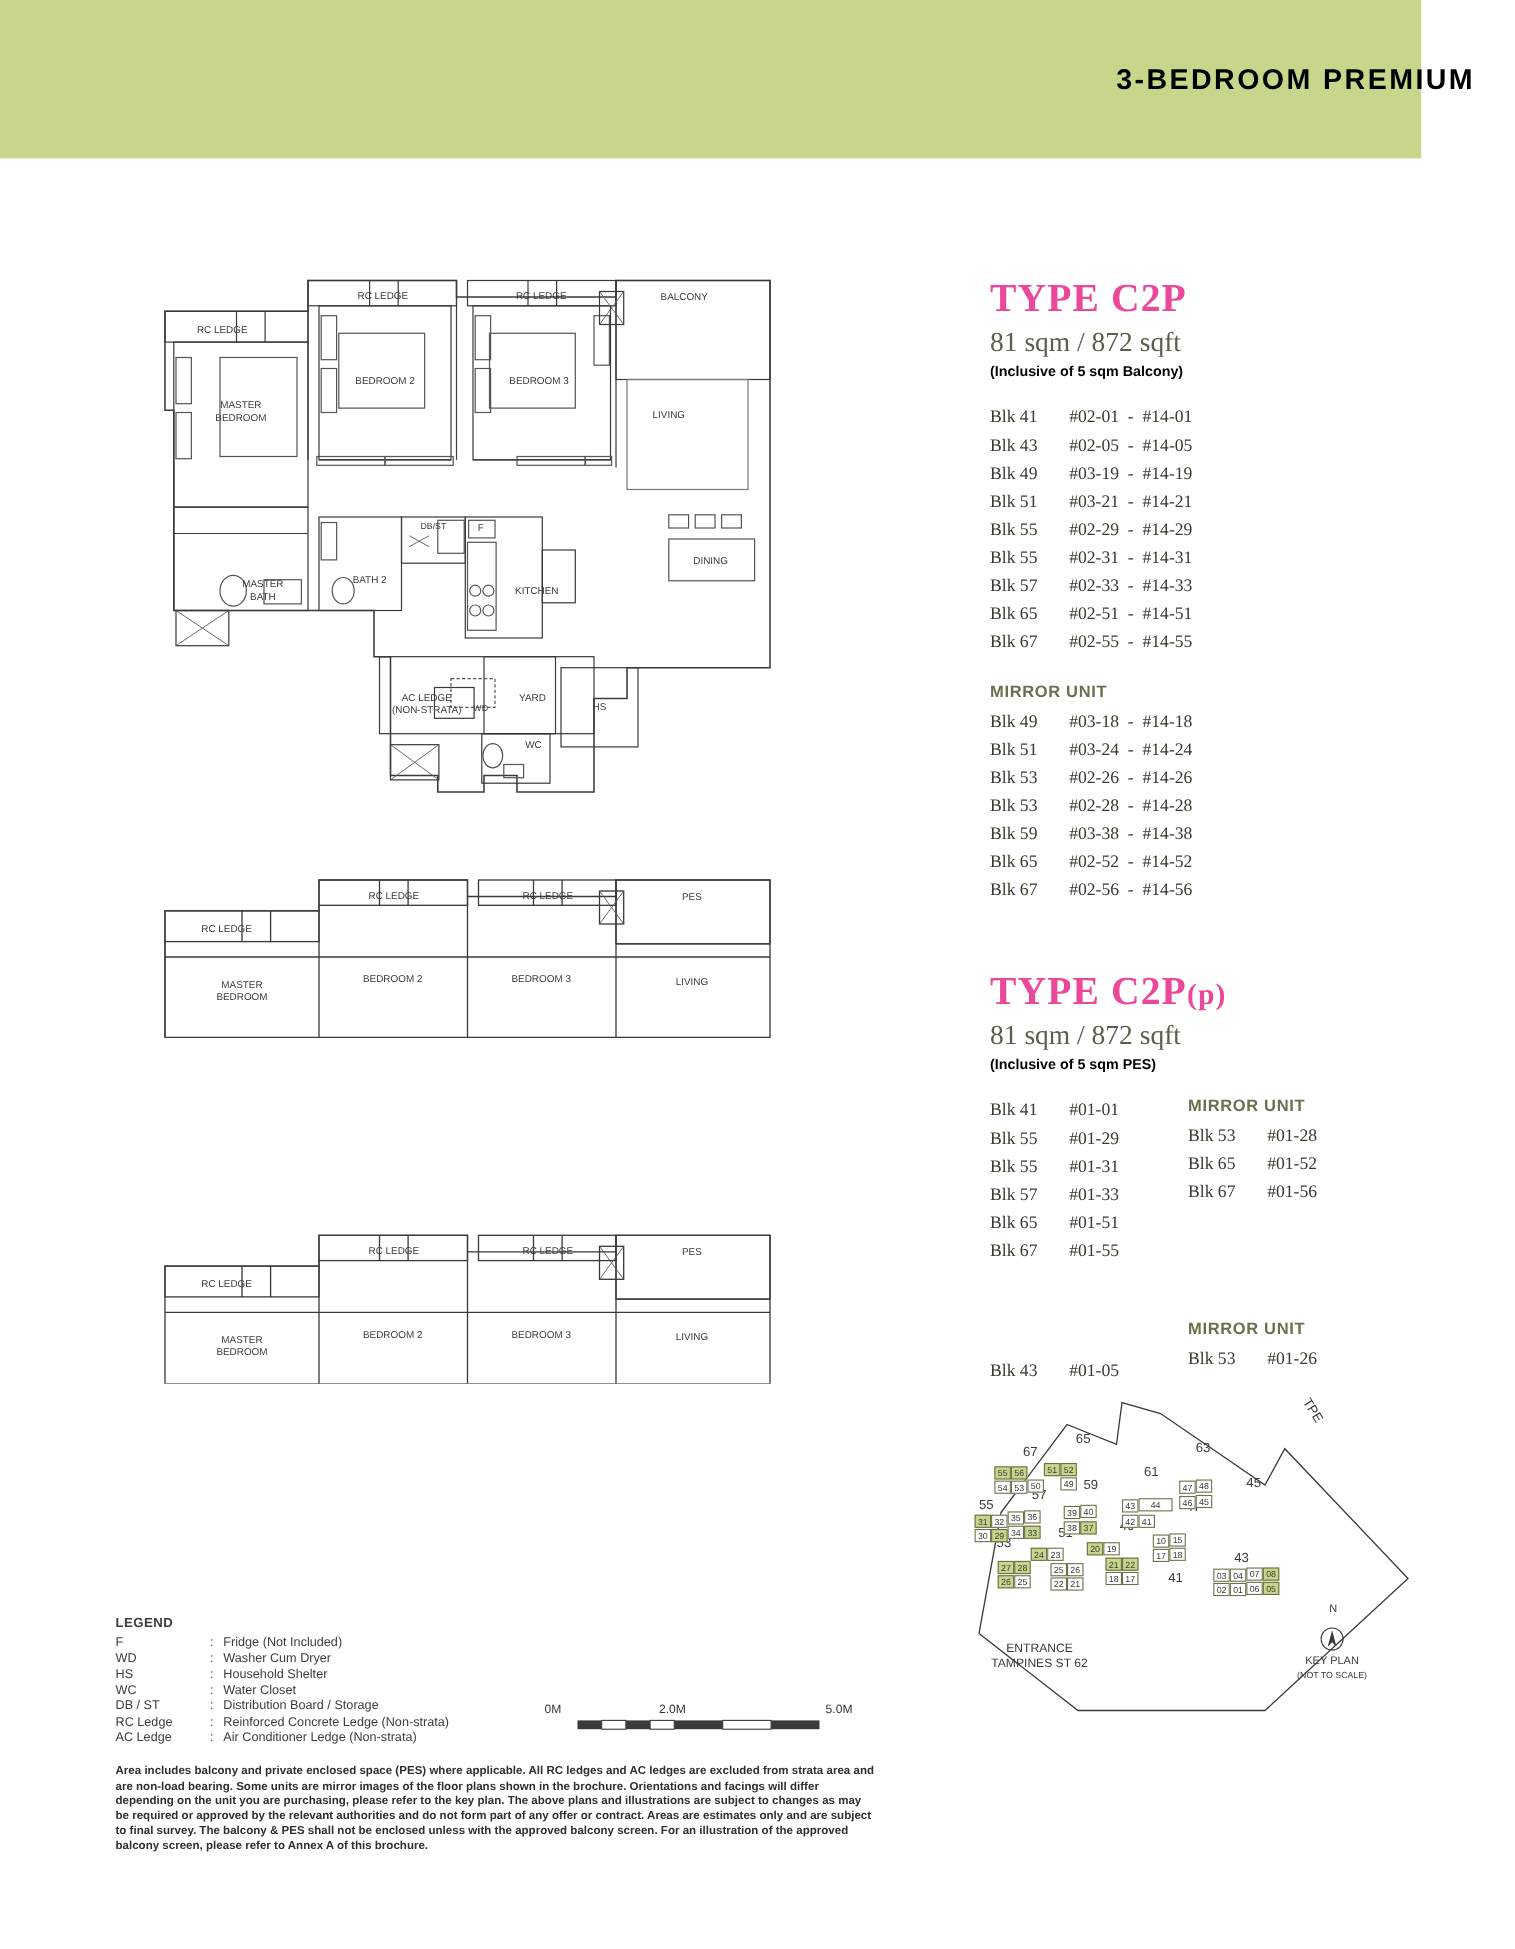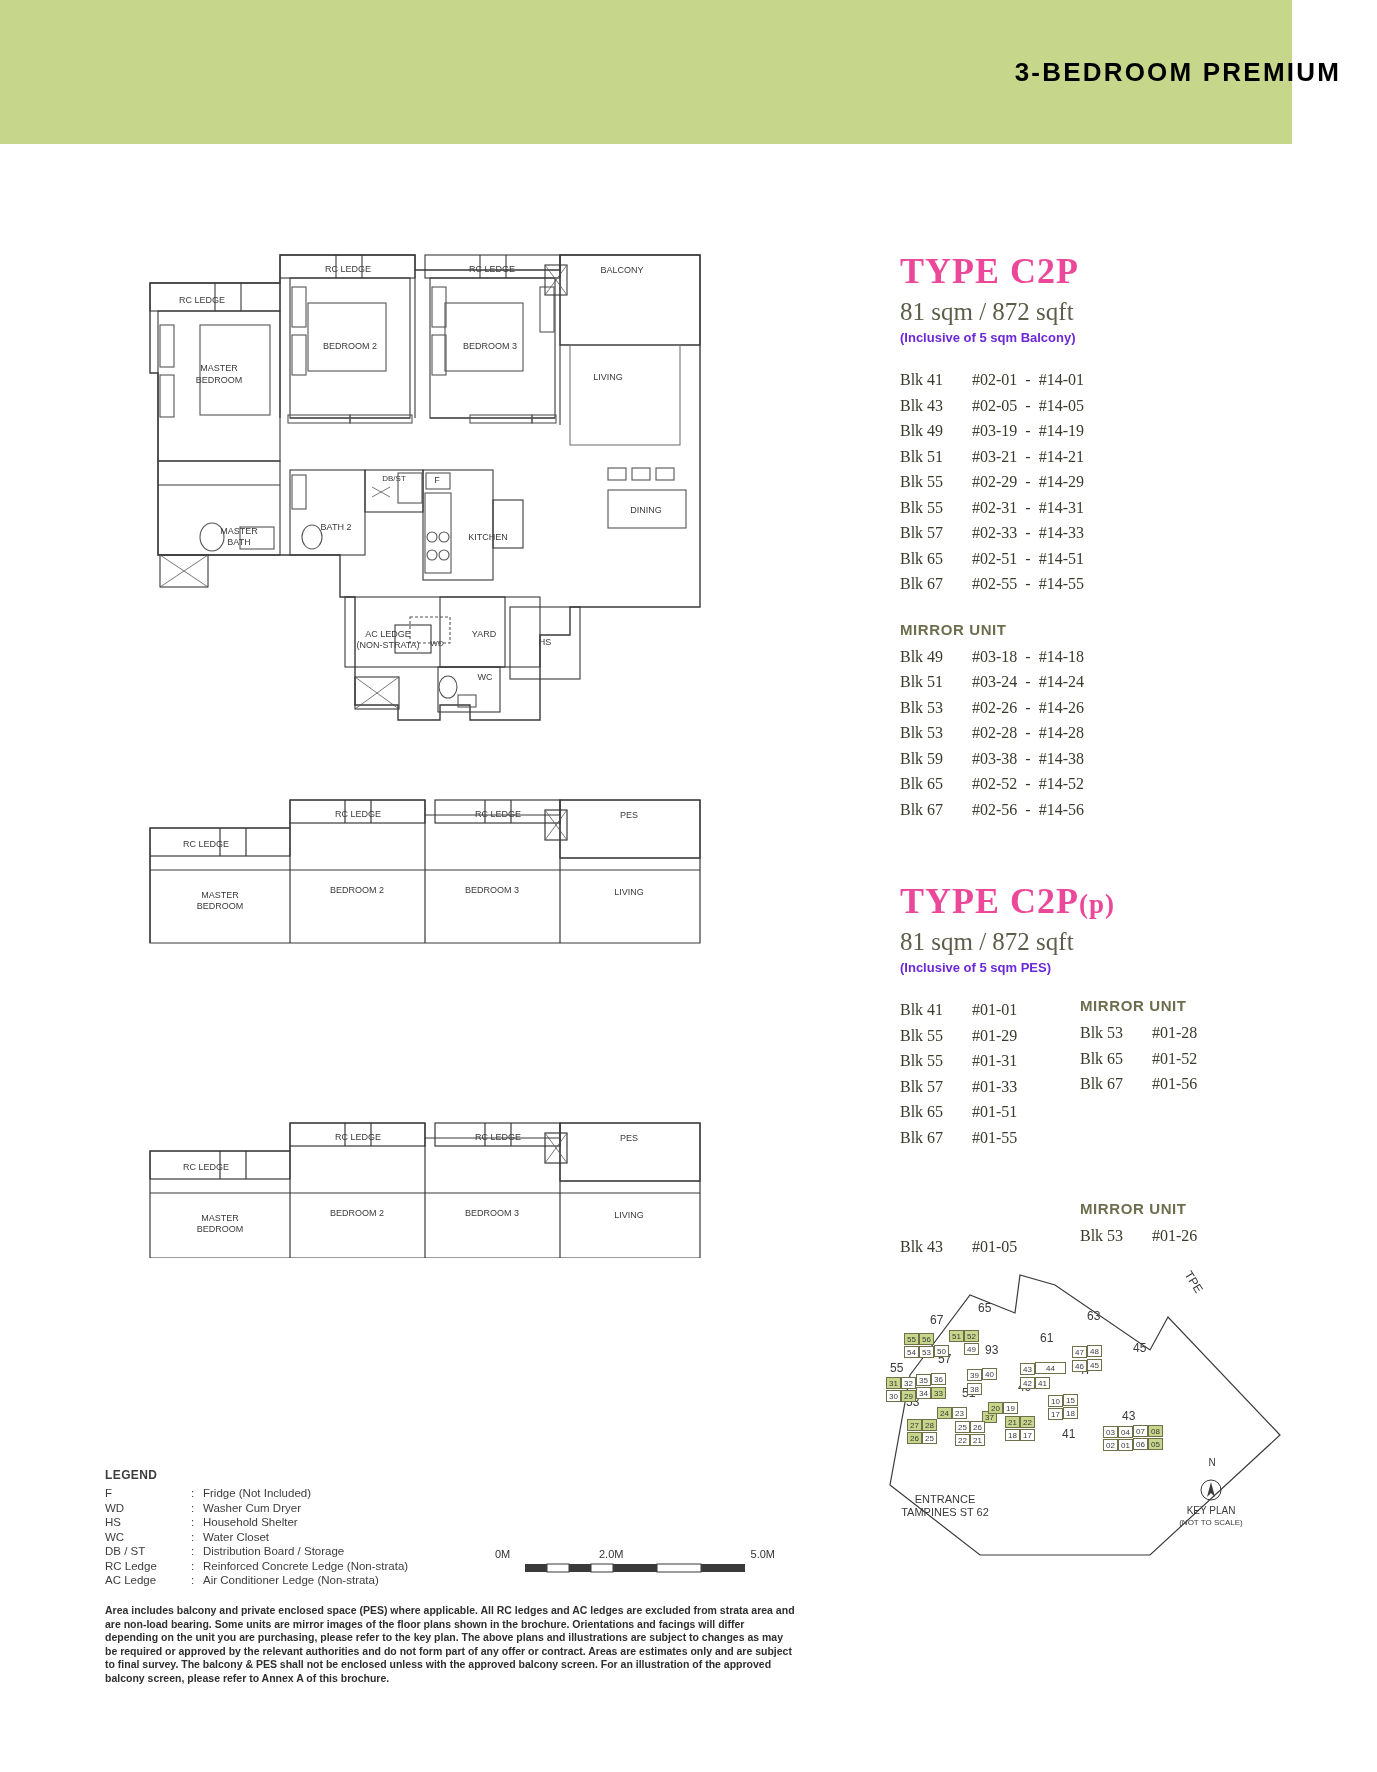--- a/index.html
+++ b/index.html
@@ -27,21 +27,21 @@
   .rc { position:absolute; left:900px; }
   .type-title {
     font-family:"Liberation Serif", serif;
     font-size:36px; letter-spacing:1px; color:#ec4899; font-weight:700;
   }
   .type-title .small { font-size:27px; }
   .type-area {
     font-family:"Liberation Serif", serif;
     font-size:25px; color:#5d5d4a; margin-top:6px;
   }
-  .type-note { font-size:13px; color:#6d28d9; margin-top:4px; font-weight:bold;}
+  .type-note { font-size:13px; color:#000000; margin-top:4px; font-weight:bold;}
   .unit-table { margin-top:22px; }
   .unit-row { display:flex; font-size:16px; color:#3a3a2c; line-height:25.5px; font-family:"Liberation Serif", serif;}
   .unit-row .blk { width:72px; }
   .unit-row .range { white-space:pre; }
   .mirror-head {
     font-size:15px; font-weight:bold; color:#6e6e4f; letter-spacing:.6px;
     margin-top:24px; margin-bottom:6px;
   }
   
   .plan { position:absolute; }
@@ -507,21 +507,21 @@
     <path d="M60 120 L120 40 L165 58 L170 20 L205 30 L300 95 L318 62 L430 180 L300 300 L130 300 L40 230 Z" fill="none" stroke="#3a3a3a" stroke-width="1.2"></path>
   </svg>
 
   <div class="kp-tpe" style="left:332px; top:20px;">TPE</div>
 
   
   <div class="kp-blk" style="left:80px; top:58px;">67</div>
   <div class="kp-blk" style="left:128px; top:46px;">65</div>
   <div class="kp-blk" style="left:237px; top:54px;">63</div>
   <div class="kp-blk" style="left:190px; top:76px;">61</div>
-  <div class="kp-blk" style="left:135px; top:88px;">93</div>
+  <div class="kp-blk" style="left:135px; top:88px;">59</div>
   <div class="kp-blk" style="left:88px; top:97px;">57</div>
   <div class="kp-blk" style="left:40px; top:106px;">55</div>
   <div class="kp-blk" style="left:56px; top:140px;">53</div>
   <div class="kp-blk" style="left:112px; top:131px;">51</div>
   <div class="kp-blk" style="left:168px; top:125px;">49</div>
   <div class="kp-blk" style="left:228px; top:108px;">47</div>
   <div class="kp-blk" style="left:283px; top:86px;">45</div>
   <div class="kp-blk" style="left:272px; top:154px;">43</div>
   <div class="kp-blk" style="left:212px; top:172px;">41</div>
 
@@ -544,21 +544,21 @@
   <div class="kp-unit" style="left:185px; top:107px; width:31px;">44</div>
   <div class="kp-unit" style="left:222px; top:91px; width:15px;">47</div>
   <div class="kp-unit" style="left:237px; top:90px; width:15px;">48</div>
 
   <div class="kp-unit hl" style="left:36px; top:122px; width:15px;">31</div>
   <div class="kp-unit" style="left:51px; top:122px; width:15px;">32</div>
 
   <div class="kp-unit" style="left:66px; top:132px; width:15px;">34</div>
   <div class="kp-unit hl" style="left:81px; top:132px; width:15px;">33</div>
   <div class="kp-unit" style="left:117px; top:128px; width:15px;">38</div>
-  <div class="kp-unit hl" style="left:132px; top:128px; width:15px;margin-top:28px;">37</div>
+  <div class="kp-unit hl" style="left:132px; top:128px; width:15px;">37</div>
   <div class="kp-unit" style="left:170px; top:122px; width:15px;">42</div>
   <div class="kp-unit" style="left:185px; top:122px; width:15px;">41</div>
   <div class="kp-unit" style="left:222px; top:105px; width:15px;">46</div>
   <div class="kp-unit" style="left:237px; top:104px; width:15px;">45</div>
 
   <div class="kp-unit" style="left:36px; top:135px; width:15px;">30</div>
   <div class="kp-unit hl" style="left:51px; top:135px; width:15px;">29</div>
   <div class="kp-unit hl" style="left:87px; top:152px; width:15px;">24</div>
   <div class="kp-unit" style="left:102px; top:152px; width:15px;">23</div>
   <div class="kp-unit hl" style="left:138px; top:147px; width:15px;">20</div>

